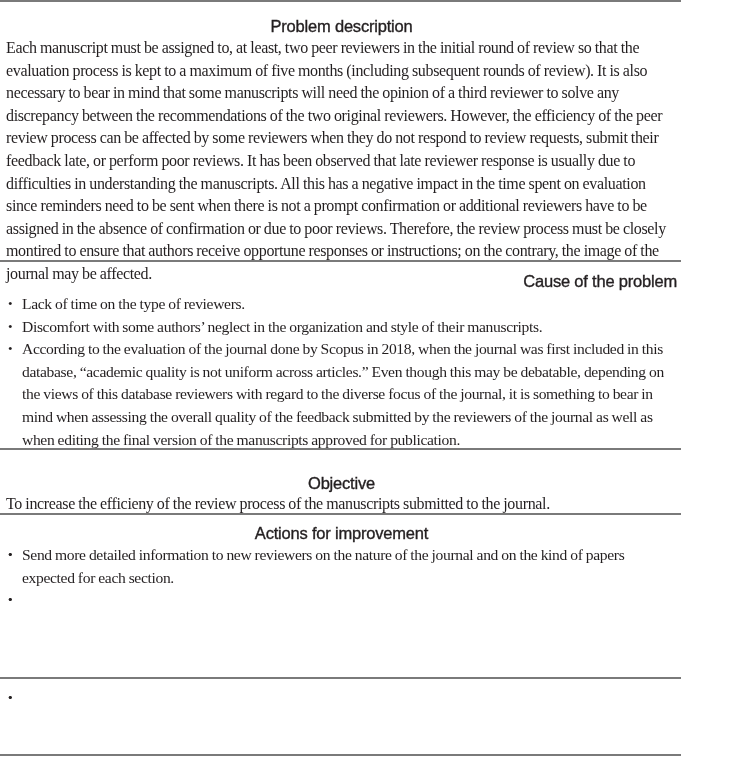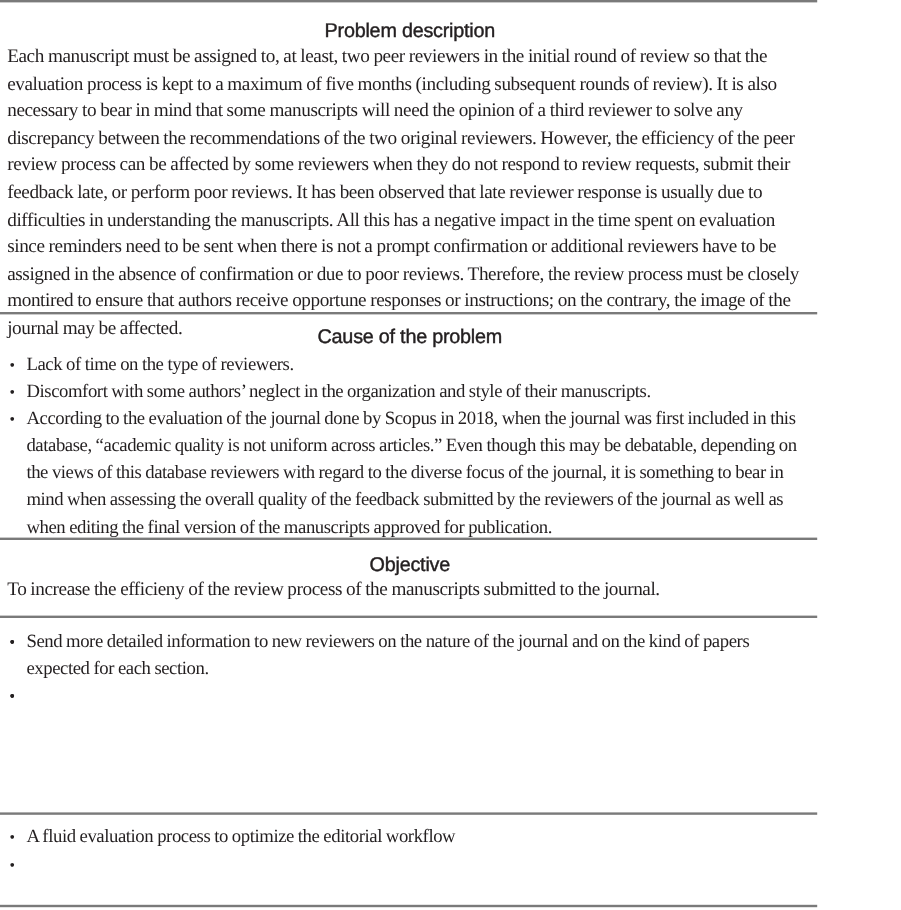--- a/index.html
+++ b/index.html
@@ -63,23 +63,23 @@
       left: 2px;
       top: 0;
       font-size: 13px;
     }
 
     
     #sec-problem { height: 260px; padding-top: 15px; }
     #sec-problem h2 { margin-bottom: 1px; }
 
     #sec-cause { height: 188px; padding-top: 10px; }
-    #sec-cause h2 { margin-bottom: 2px; }
+    #sec-cause h2 { margin-bottom: 2px; text-align: right; }
 
-    #sec-objective { height: 65px; padding-top: 12px; }
+    #sec-objective { height: 65px; padding-top: 24px; }
     #sec-objective h2 { margin-bottom: 0; }
 
     #sec-actions { height: 164px; padding-top: 9px; }
     #sec-actions h2 { margin-bottom: 1px; }
 
     #sec-benefits { height: 77px; padding-top: 8px; }
     #sec-benefits h2 { margin-bottom: 1px; }
   </style>
 </head>
 <body>
@@ -99,28 +99,29 @@
       <li><span class="bullet">•</span><span>According to the evaluation of the journal done by Scopus in 2018, when the journal was first included in this database, “academic quality is not uniform across articles.” Even though this may be debatable, depending on the views of this database reviewers with regard to the diverse focus of the journal, it is something to bear in mind when assessing the overall quality of the feedback submitted by the reviewers of the journal as well as when editing the final version of the manuscripts approved for publication.</span></li>
     </ul>
   </div>
 
   <div class="section" id="sec-objective">
     <h2>Objective</h2>
     <p class="body-text">To increase the efficieny of the review process of the manuscripts submitted to the journal.</p>
   </div>
 
   <div class="section" id="sec-actions">
+    <h2>Actions for improvement</h2>
     <ul class="bullets">
       <li><span class="bullet">•</span></li>
       <li><span class="bullet">•</span><span>Send more detailed information to new reviewers on the nature of the journal and on the kind of papers expected for each section.</span></li>
       <li><span class="bullet">•</span></li>
       <li><span class="bullet">•</span></li>
     </ul>
   </div>
 
   <div class="section" id="sec-benefits">
     <ul class="bullets">
-      <li><span class="bullet">•</span><span>A fluid evaluation process to optimize the editorial workflow</span></li>
+      <li><span class="bullet">•</span></li>
       <li><span class="bullet">•</span></li>
     </ul>
   </div>
 
 </div>
 
 </body></html>

